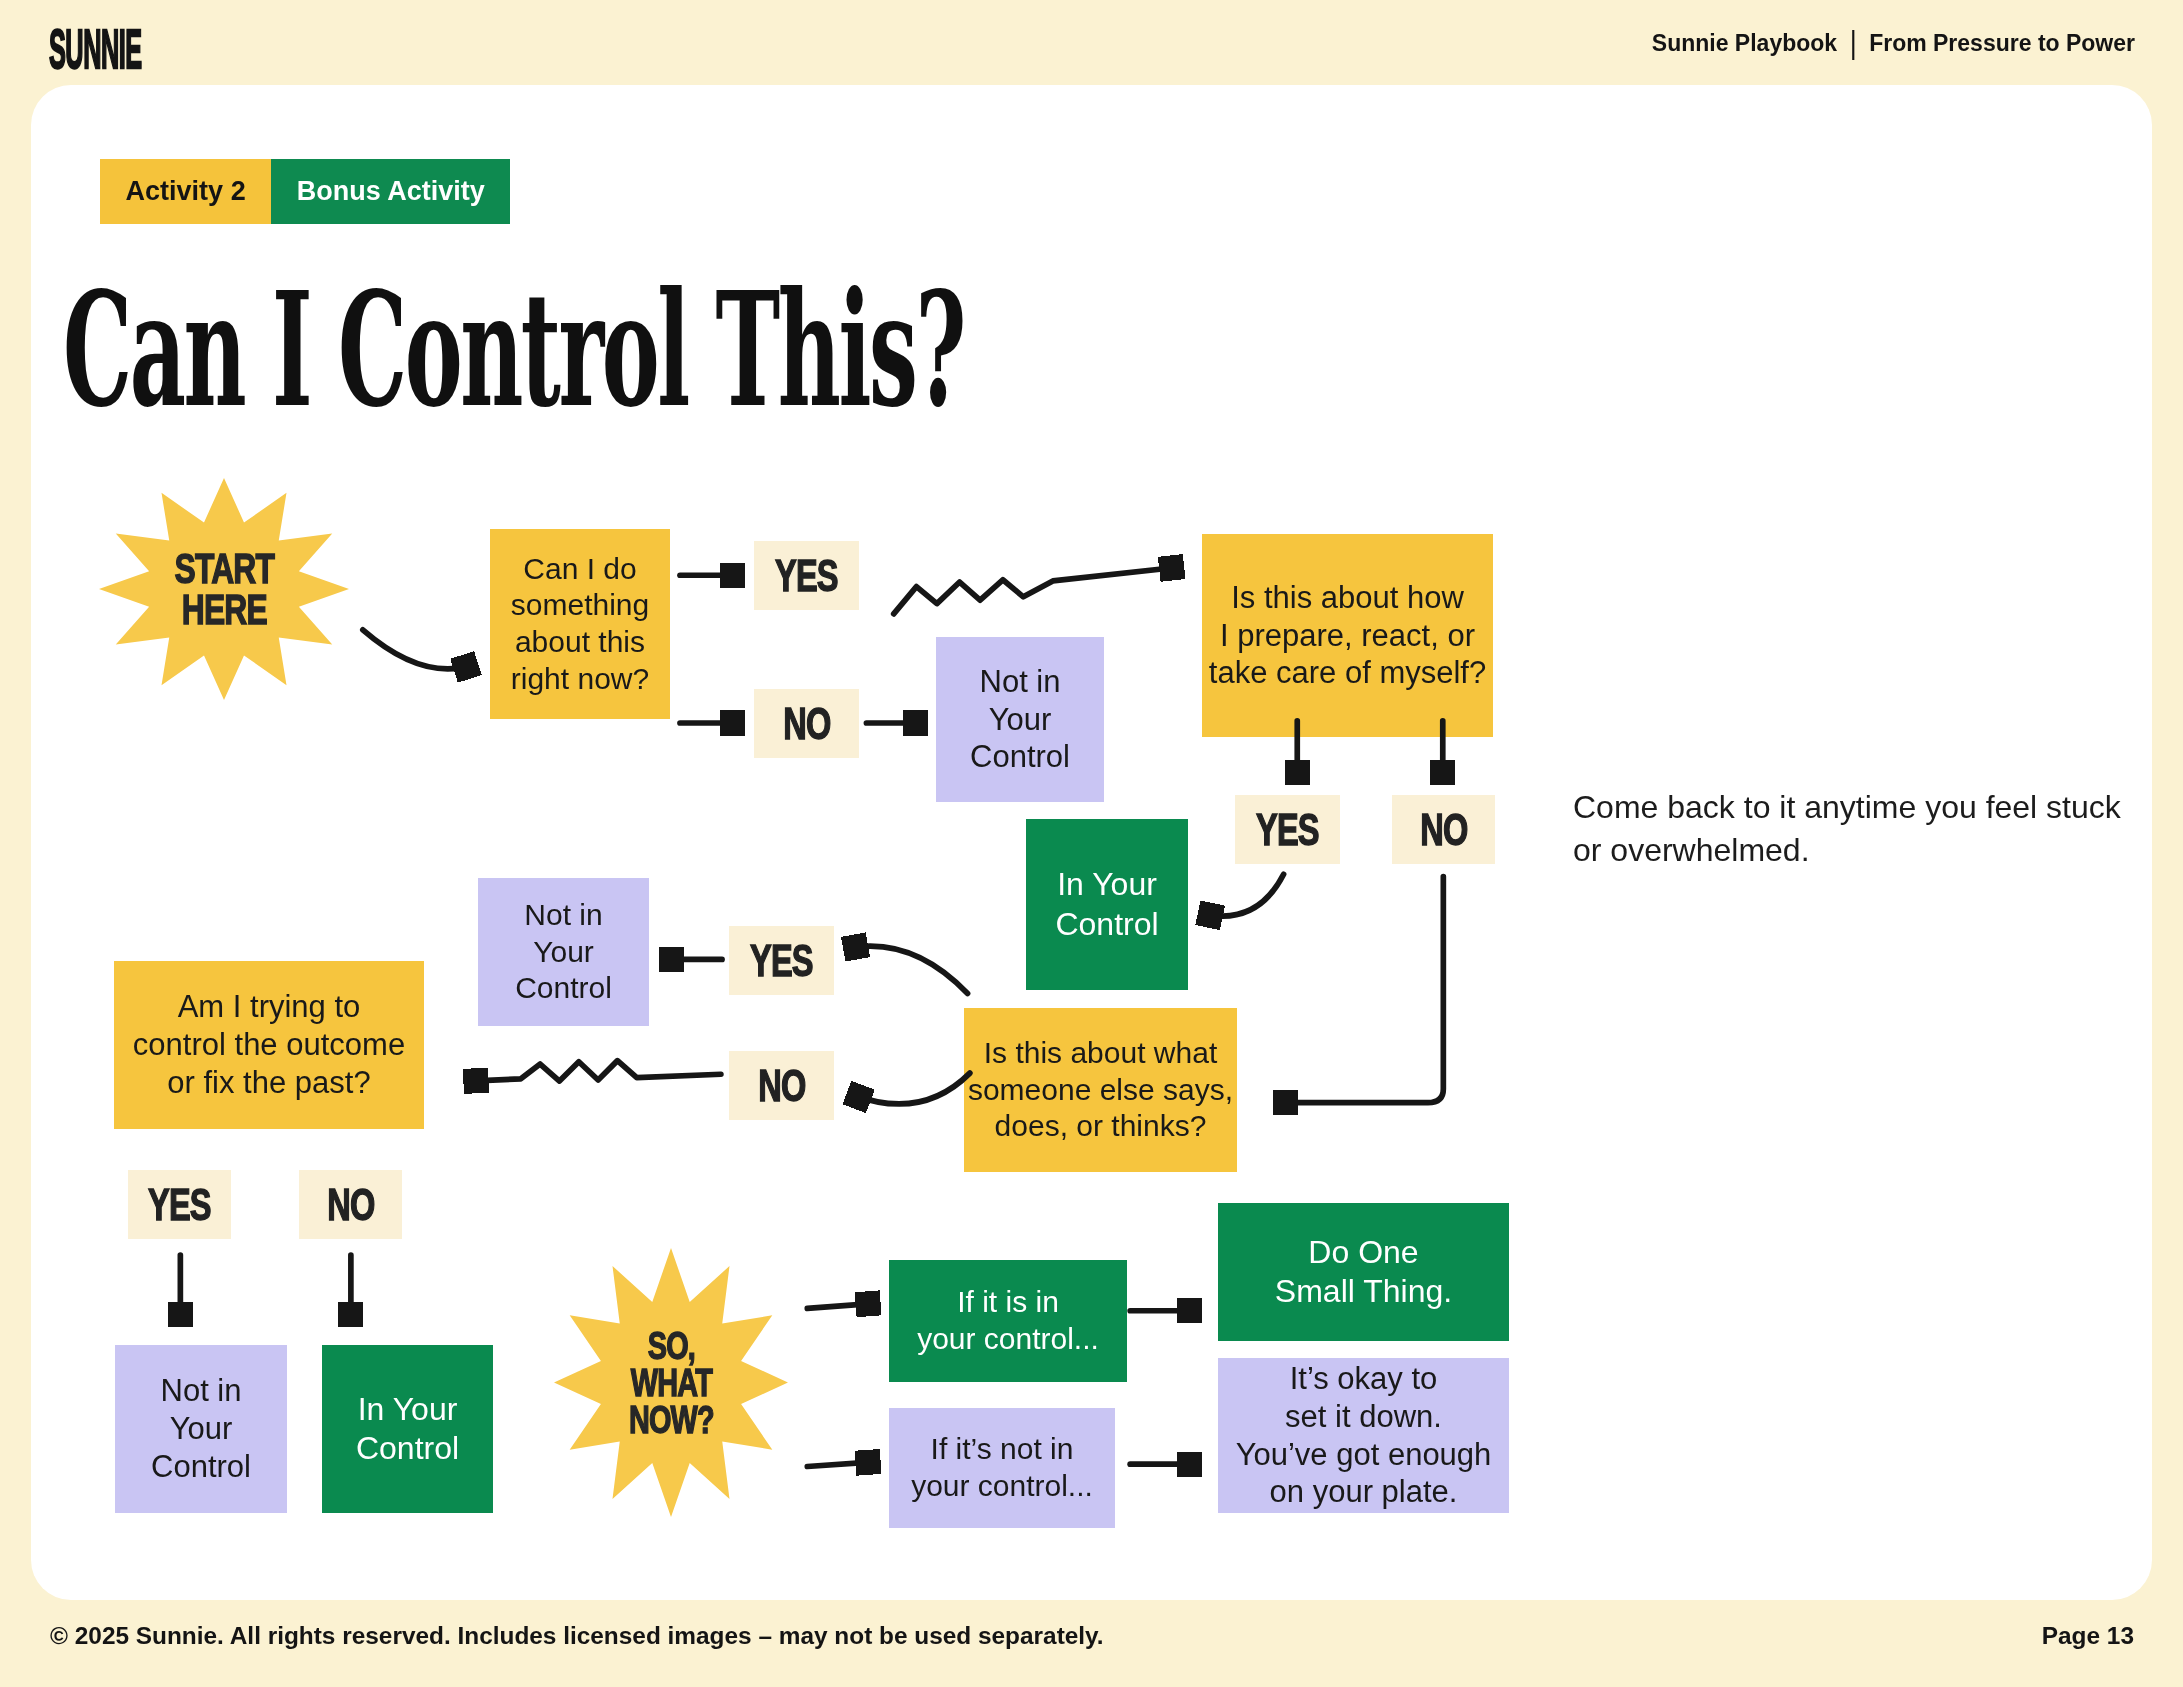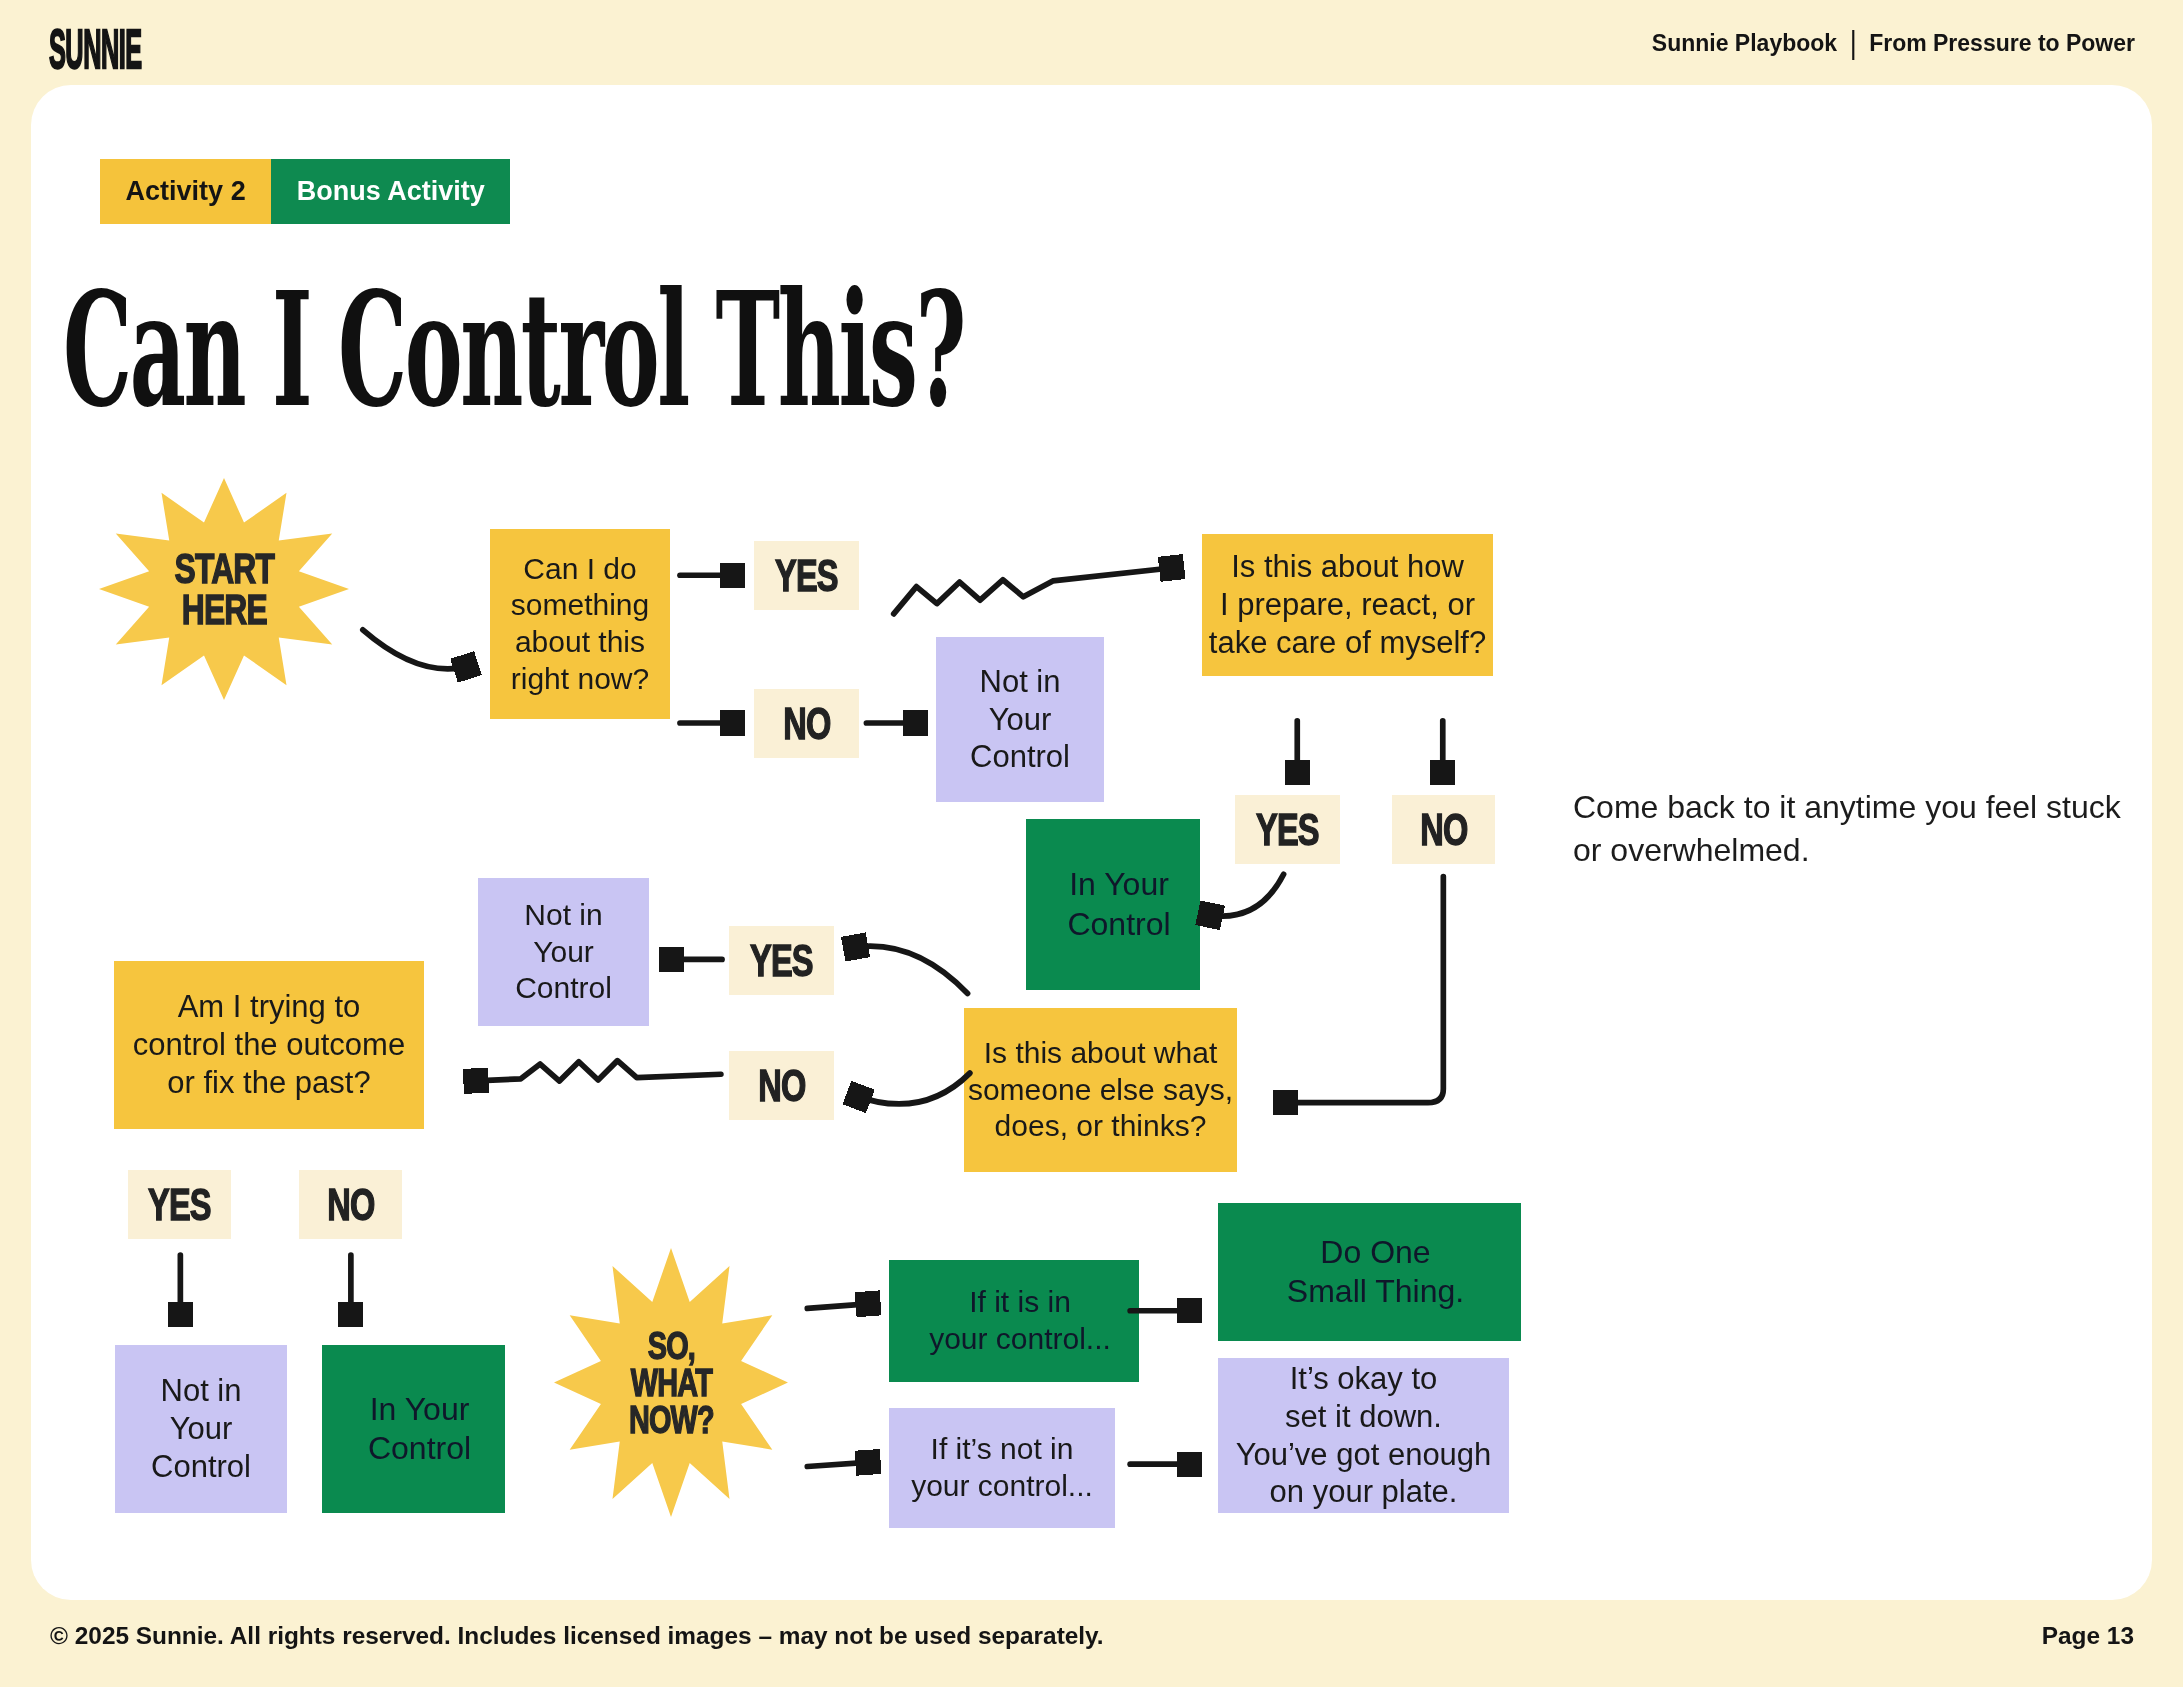--- a/index.html
+++ b/index.html
@@ -44,21 +44,21 @@
     font-size:32px;line-height:1.34;font-weight:500;color:#1c1c1c;}
   .intro p{margin:0;}
   .intro p + p{margin-top:43px;}
   
   .node{
     position:absolute;display:flex;align-items:center;justify-content:center;
     text-align:center;white-space:pre-line;font-weight:500;color:#191919;
     line-height:1.22;
   }
   .yellow{background:#F6C53E;}
-  .green{background:#0A8A4F;color:#0f172a;padding-left:12px;}
+  .green{background:#0A8A4F;color:#ffffff;}
   .lav{background:#C9C5F3;}
   .chip{background:#FAF0D6;}
   .cond{
     font-weight:bold;letter-spacing:-1.1px;
     -webkit-text-stroke:1.4px currentColor;
     transform:scaleX(0.74);transform-origin:center;
     white-space:pre-line;text-align:center;
   }
   .chip .cond{font-size:44px;color:#222222;}
   .star{position:absolute;}
@@ -114,21 +114,21 @@
 about this
 right now?</div>
 
 <div class="node chip" style="left:754px;top:541px;width:105px;height:69px;"><span class="cond">YES</span></div>
 <div class="node chip" style="left:754px;top:689px;width:105px;height:69px;"><span class="cond">NO</span></div>
 
 <div class="node lav" style="left:936px;top:637px;width:168px;height:165px;font-size:31px;">Not in
 Your
 Control</div>
 
-<div class="node yellow" style="left:1202px;top:534px;width:291px;height:142px;font-size:31px;">Is this about how
+<div class="node yellow" style="left:1202px;top:534px;width:291px;height:203px;font-size:31px;">Is this about how
 I prepare, react, or
 take care of myself?</div>
 
 <div class="node chip" style="left:1235px;top:795px;width:105px;height:69px;"><span class="cond">YES</span></div>
 <div class="node chip" style="left:1392px;top:795px;width:103px;height:69px;"><span class="cond">NO</span></div>
 
 <div class="node green" style="left:1026px;top:819px;width:162px;height:171px;font-size:32px;">In Your
 Control</div>
 
 <div class="node yellow" style="left:964px;top:1008px;width:273px;height:164px;font-size:30px;">Is this about what

